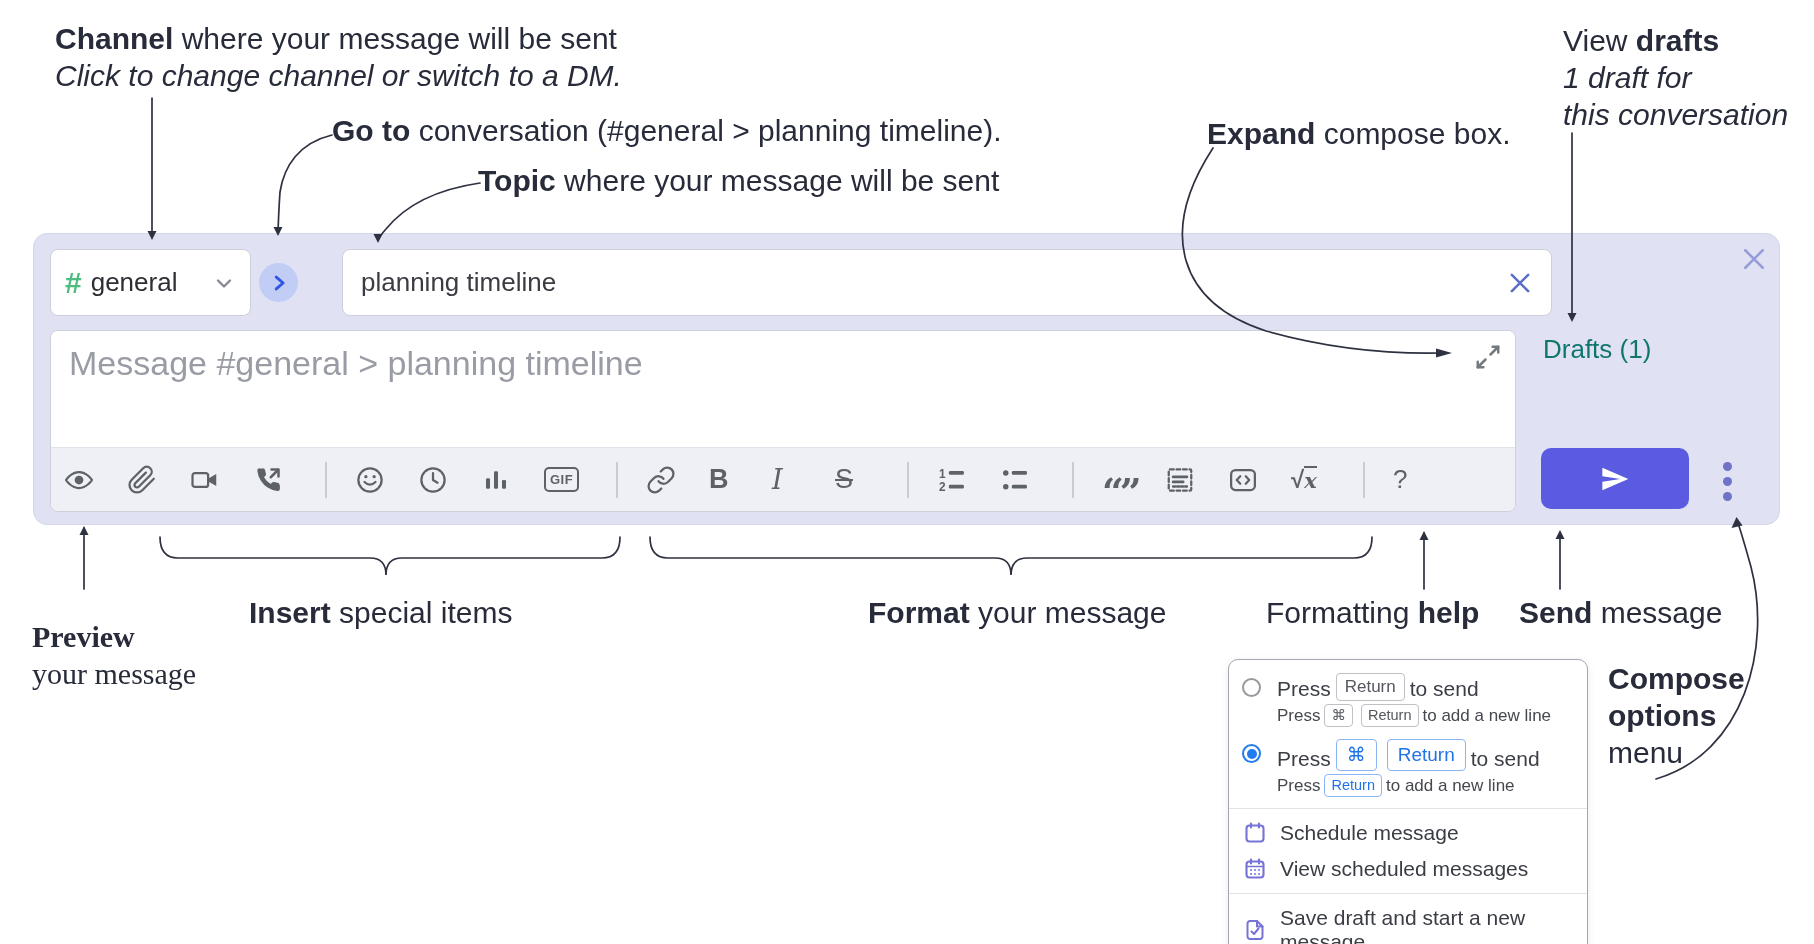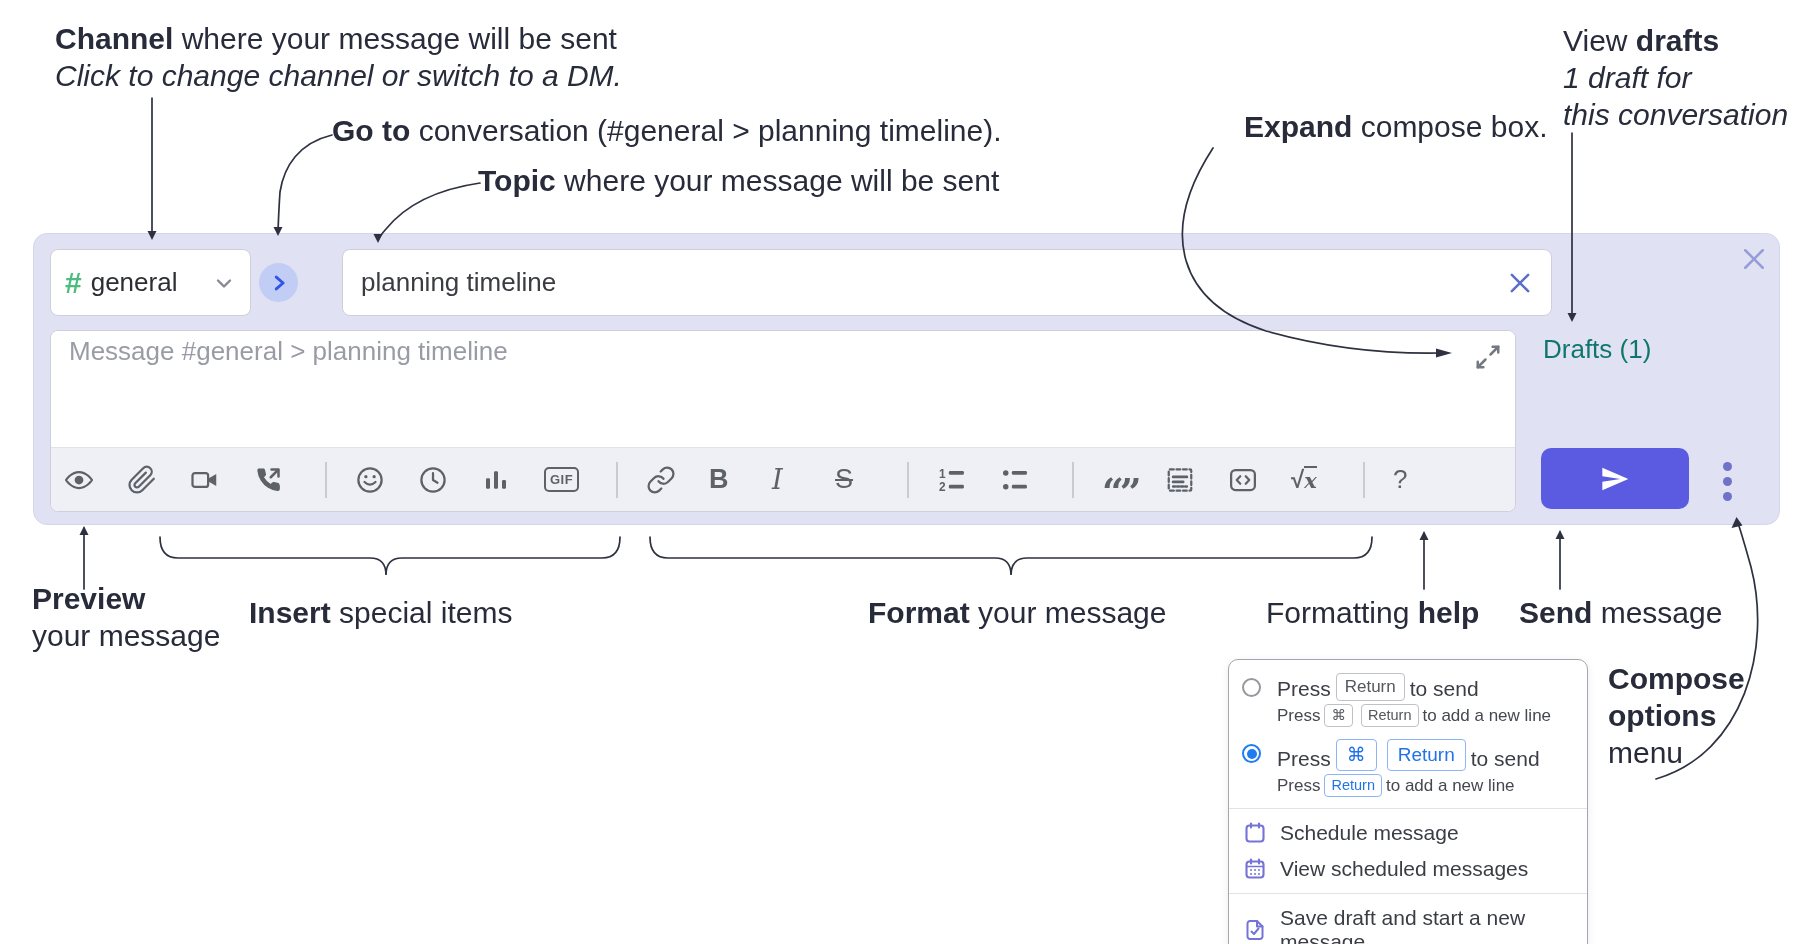--- a/index.html
+++ b/index.html
@@ -19,21 +19,21 @@
   .chname{font-size:26px;color:#2c2e33;flex:1;}
   .goto-circle{position:absolute;left:225px;top:29px;width:39px;height:39px;border-radius:50%;
                background:#c2cdf6;display:flex;align-items:center;justify-content:center;cursor:pointer;}
   .topic-wrap{position:absolute;left:272px;top:15px;width:1210px;height:67px;margin-left:36px;}
   .topic-wrap input{width:100%;height:100%;border:1px solid #cdd0da;border-radius:8px;box-sizing:border-box;
                font-family:inherit;font-size:26px;color:#3a3c42;padding:0 60px 0 18px;outline:none;background:#fff;}
   .topic-clear{position:absolute;right:16px;top:18px;width:32px;height:32px;display:flex;align-items:center;
                justify-content:center;cursor:pointer;}
   .msg-box{position:absolute;left:16px;top:96px;width:1466px;height:182px;overflow:hidden;}
   .msg-box textarea{display:block;width:100%;height:117px;border:none;outline:none;resize:none;
-               font-family:inherit;font-size:26px;color:#8b5cf6;padding:5px 60px 0 18px;box-sizing:border-box;}
+               font-family:inherit;font-size:34px;color:#8b5cf6;padding:13px 60px 0 18px;box-sizing:border-box;}
   .msg-box textarea::placeholder{color:#999ca4;opacity:1;}
   .expand-btn{position:absolute;right:12px;top:11px;width:30px;height:30px;cursor:pointer;color:#74787f;}
   .toolbar{position:absolute;left:0;bottom:0;width:100%;height:64px;background:#eff0f6;
            border-top:1px solid #e2e3ea;border-radius:0 0 8px 8px;display:flex;align-items:center;
            padding-left:13px;gap:19px;box-sizing:border-box;color:#5d6168;}
   .ticon{width:44px;height:45px;display:flex;align-items:center;cursor:pointer;flex:0 0 auto;}
   .tdiv{width:2px;height:36px;background:#c9cbd4;margin:0 9px;flex:0 0 auto;}
   .quote-glyph{font-family:"DejaVu Serif",serif;font-weight:bold;font-size:38px;line-height:0;
                position:relative;top:12px;letter-spacing:-4px;}
   .gif-box{border:2px solid currentColor;border-radius:5px;font-size:13px;font-weight:700;
@@ -82,29 +82,29 @@
   <div class="ann" style="left:35px;top:20px;margin-left:20px;">
     <div><b>Channel</b><span> where your message will be sent</span></div>
     <div class="it">Click to change channel or switch to a DM.</div>
   </div>
   <div class="ann" style="left:332px;top:112px;">
     <b>Go to</b><span> conversation (#general &gt; planning timeline).</span>
   </div>
   <div class="ann" style="left:478px;top:162px;">
     <b>Topic</b><span> where your message will be sent</span>
   </div>
-  <div class="ann" style="left:1207px;top:108px;margin-left:37px;">
+  <div class="ann" style="left:1207px;top:115px;">
     <b>Expand</b><span> compose box.</span>
   </div>
   <div class="ann" style="left:1563px;top:22px;">
     <div><span>View </span><b>drafts</b></div>
     <div class="it">1 draft for</div>
     <div class="it">this conversation</div>
   </div>
-  <div class="ann" style="left:32px;top:580px;">
+  <div class="ann" style="left:32px;top:618px;font-family:Liberation Serif, serif;">
     <div><b>Preview</b></div>
     <div>your message</div>
   </div>
   <div class="ann" style="left:249px;top:594px;">
     <b>Insert</b><span> special items</span>
   </div>
   <div class="ann" style="left:868px;top:594px;">
     <b>Format</b><span> your message</span>
   </div>
   <div class="ann" style="left:1266px;top:594px;">

